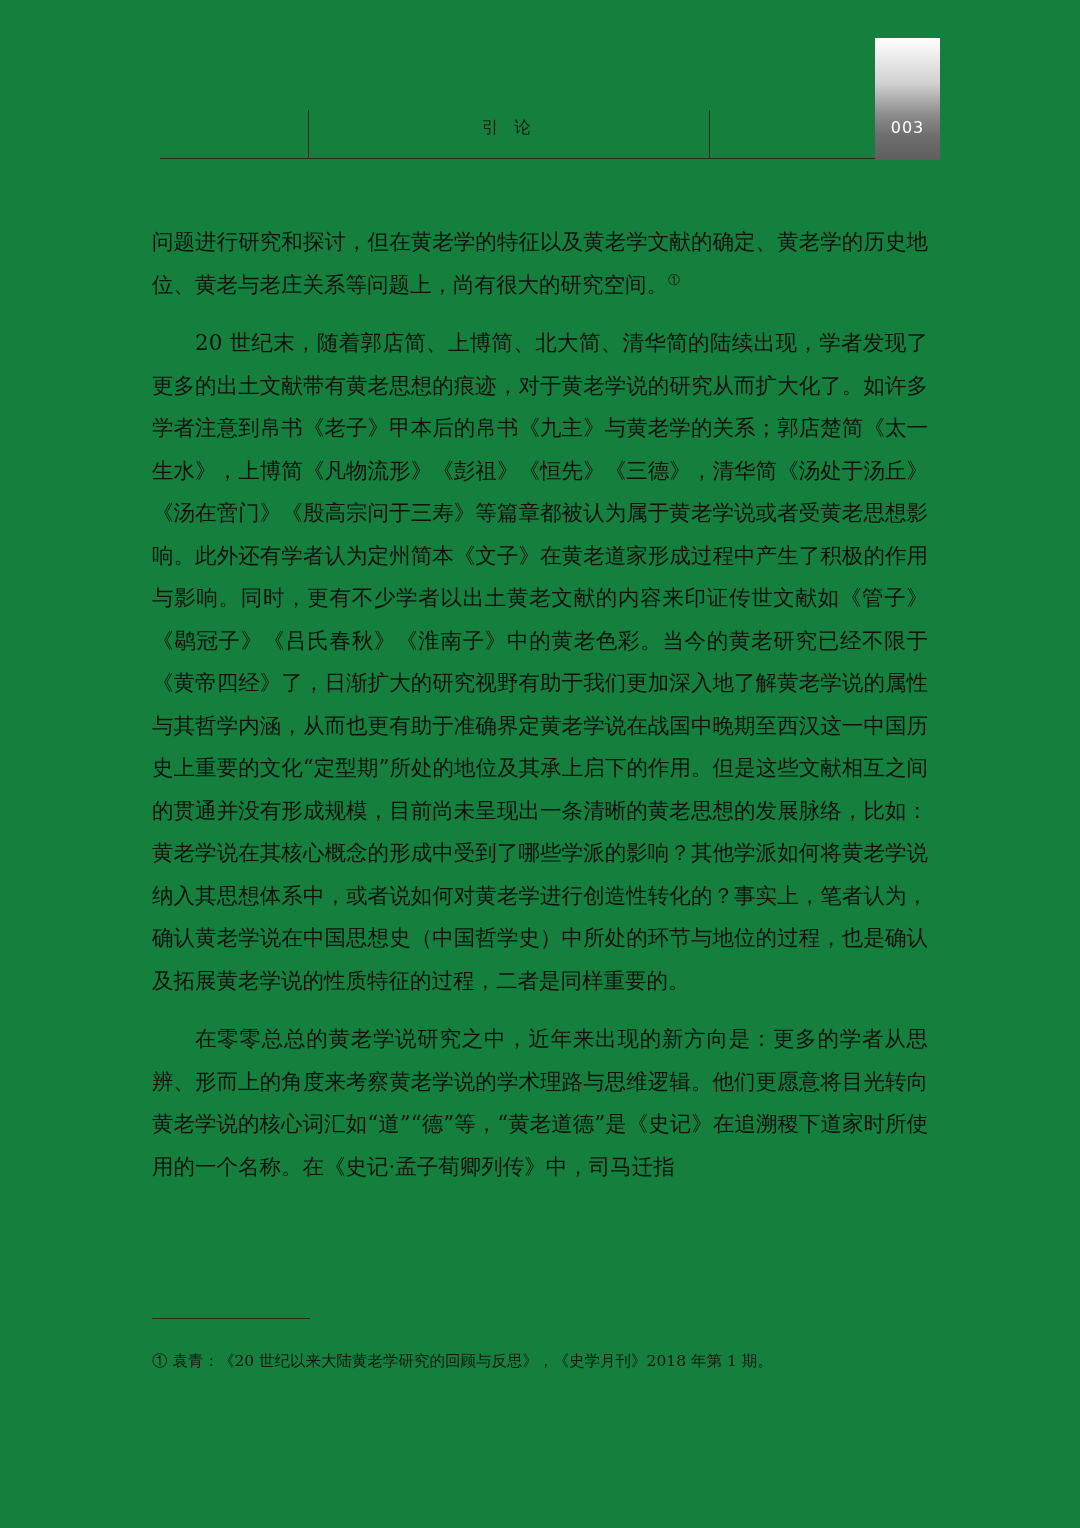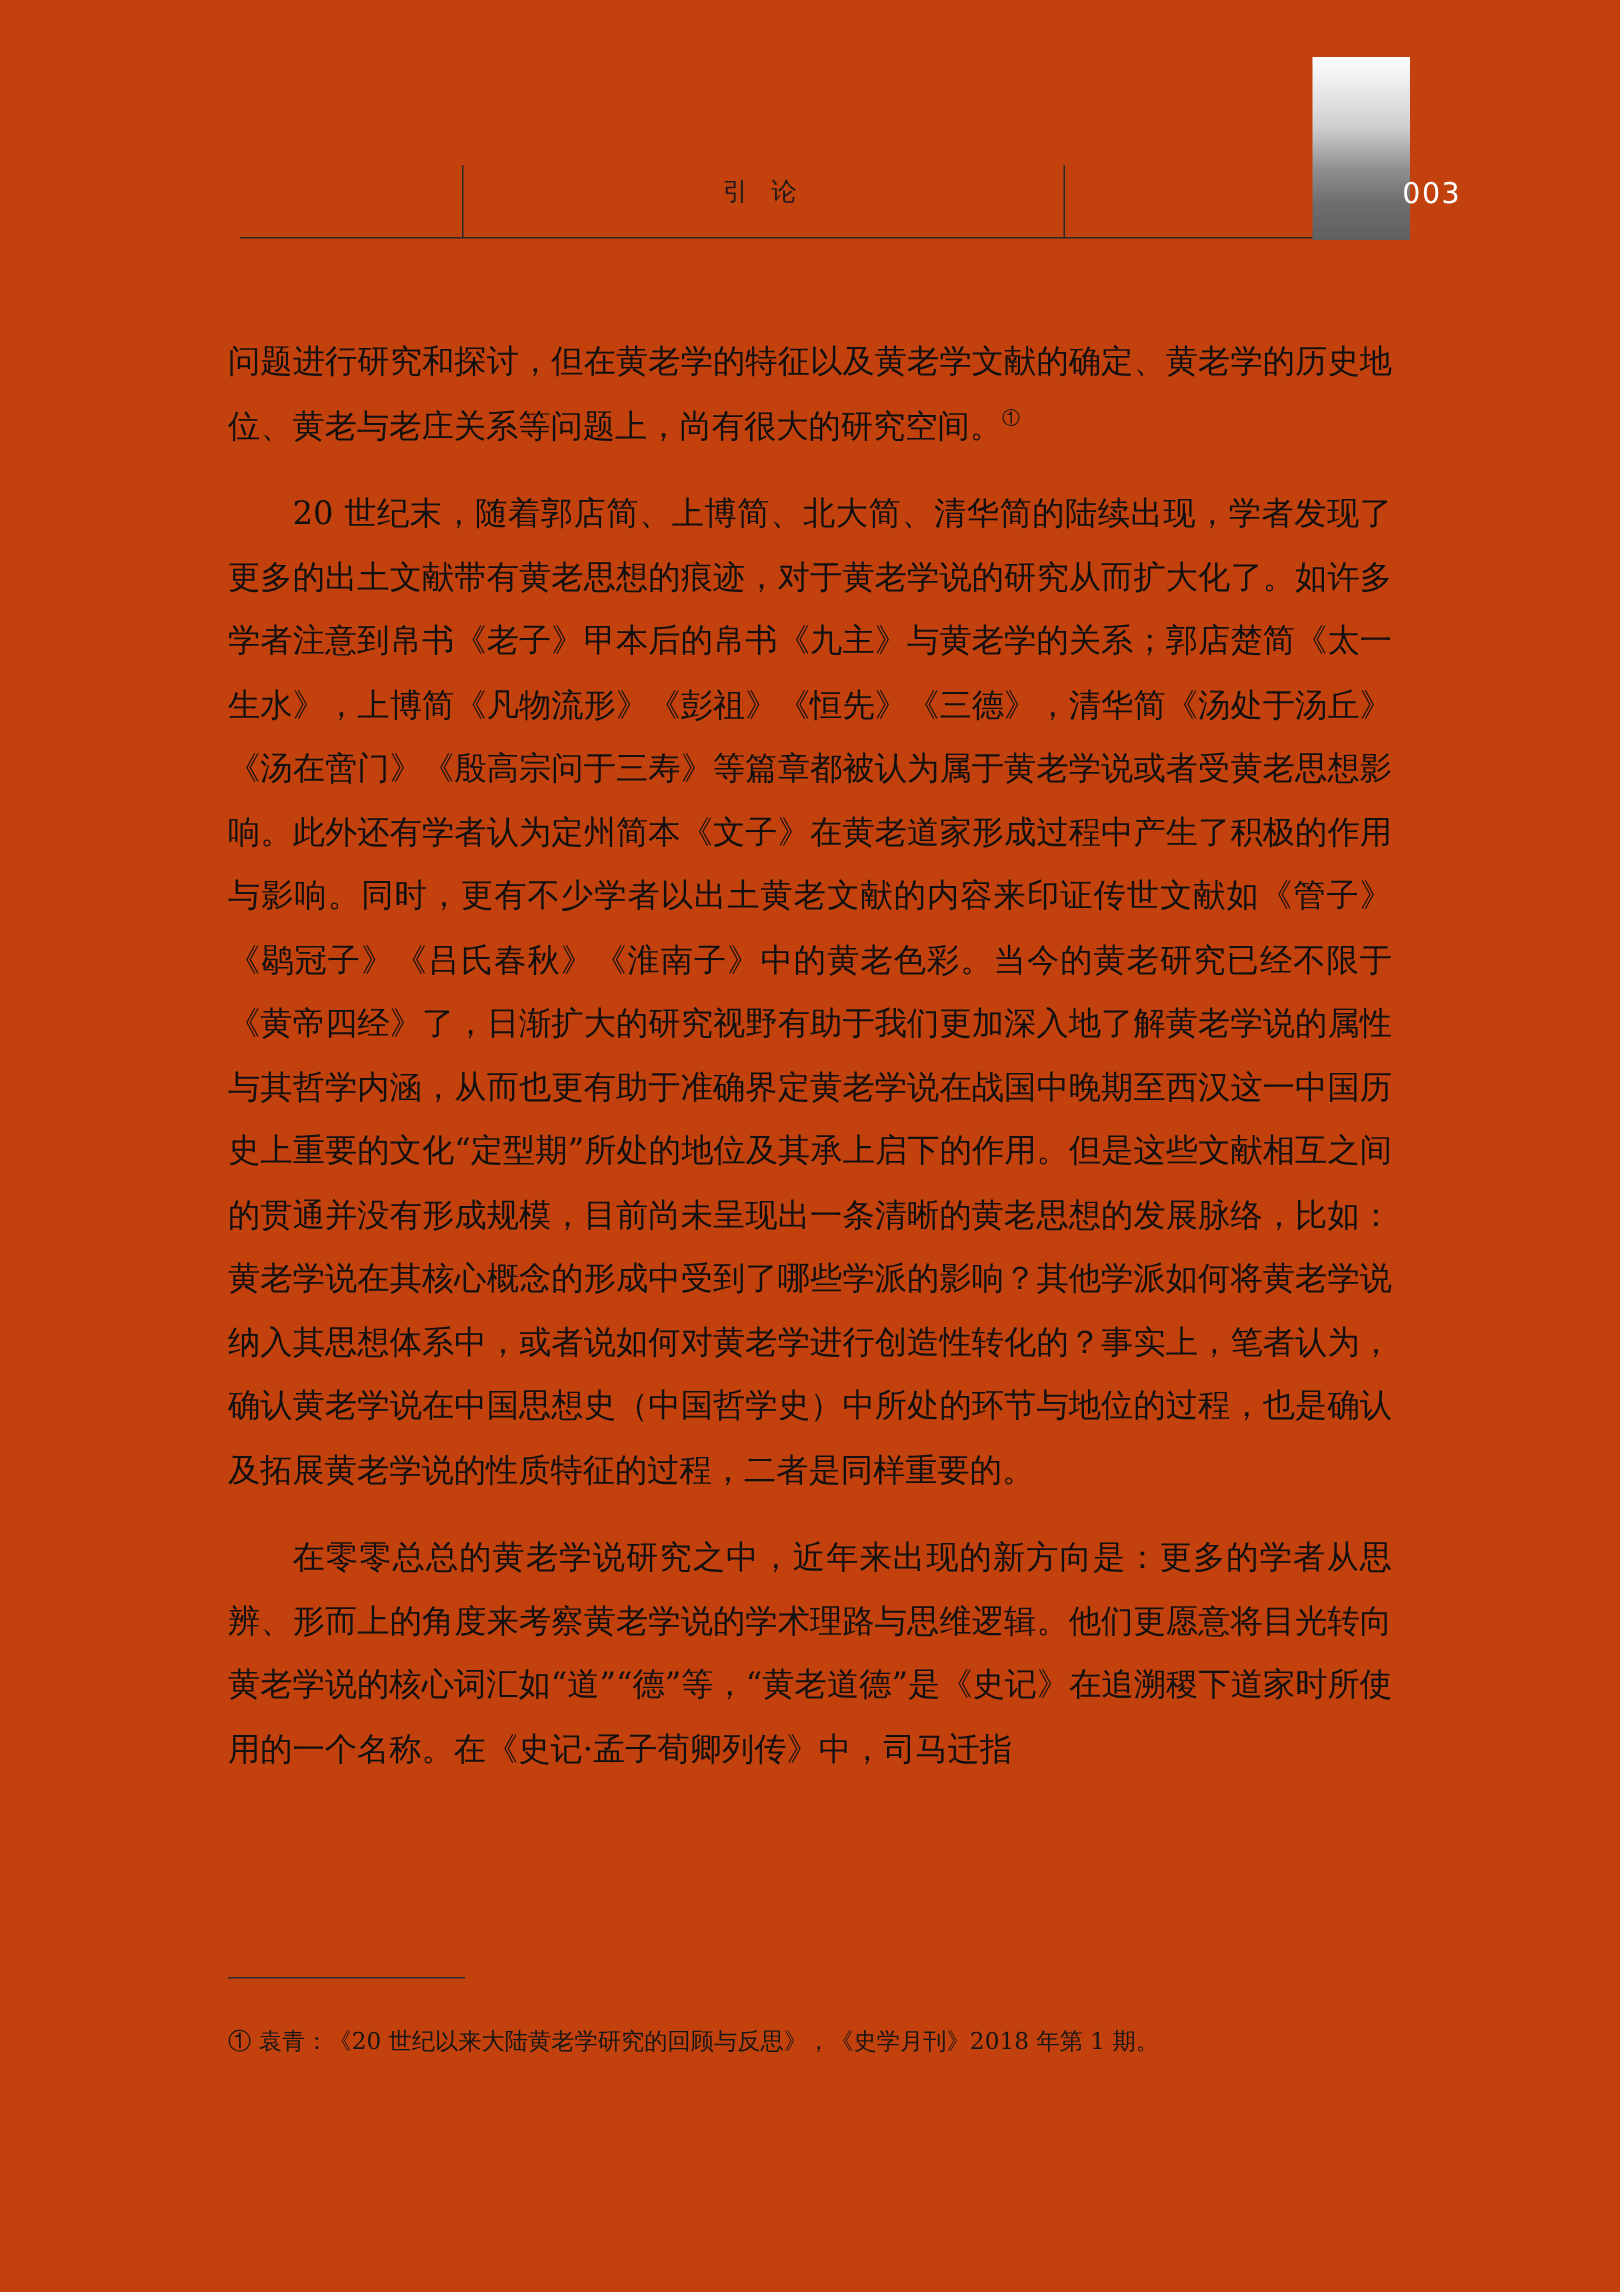--- a/index.html
+++ b/index.html
@@ -13,21 +13,21 @@
     position: relative;
     font-family: "DejaVu Serif", "Liberation Serif", serif;
     color: #111111;
     overflow: hidden;
   }
 
   
   .page {
     position: absolute;
     inset: 0;
-    background: #c2410c;
+    background: #15803d;
   }
 
   
   .header {
     position: absolute;
     left: 160px;
     top: 98px;
     width: 775px;
     height: 62px;
   }
@@ -76,24 +76,23 @@
     height: 122px;
     background: linear-gradient(to bottom, #ffffff 0%, #cfcfcf 38%, #8e8e8e 62%, #6e6e6e 80%, #5f5f5f 100%);
   }
   .page-number {
     position: absolute;
     left: 875px;
     top: 118px;
     width: 65px;
     text-align: center;
     color: #ffffff;
-    font-size: 19px;
+    font-size: 16px;
     letter-spacing: 1px;
     font-family: "DejaVu Sans", "Liberation Sans", sans-serif;
-    margin-left: 47px;
   }
 
   
   .body-col {
     position: absolute;
     left: 152px;
     top: 205px;
     width: 776px;
   }
   .para {

